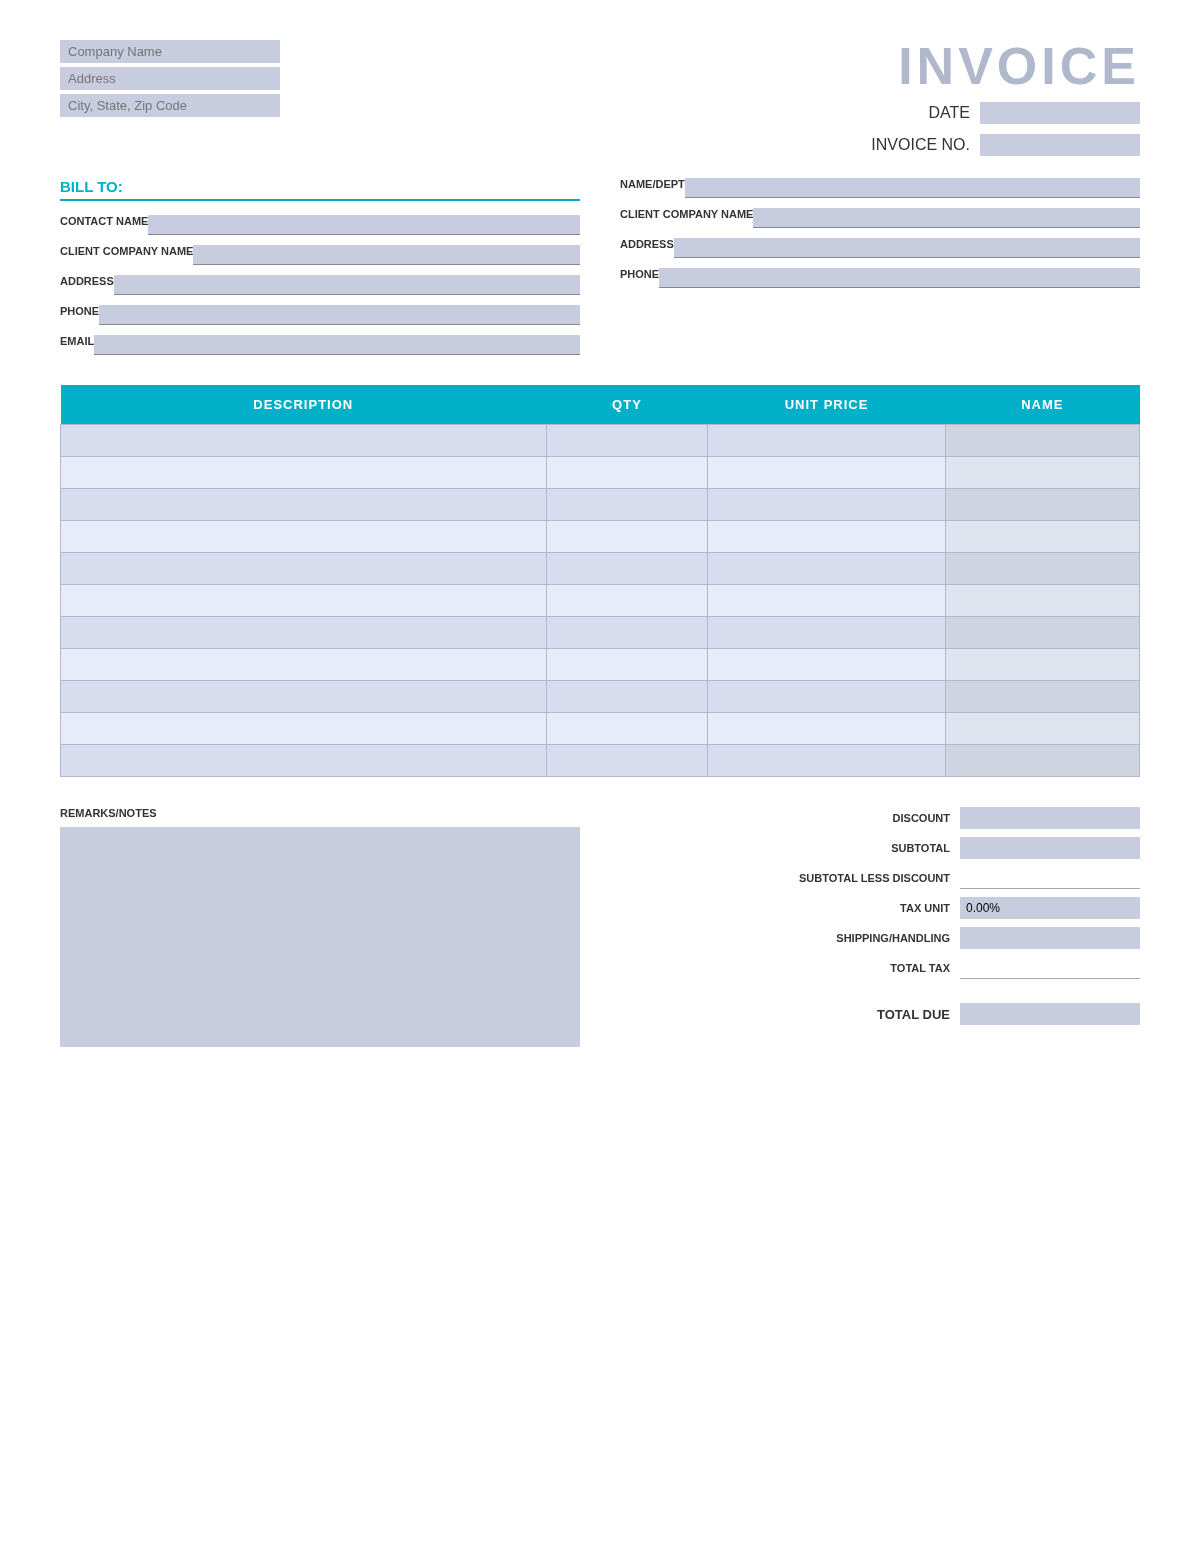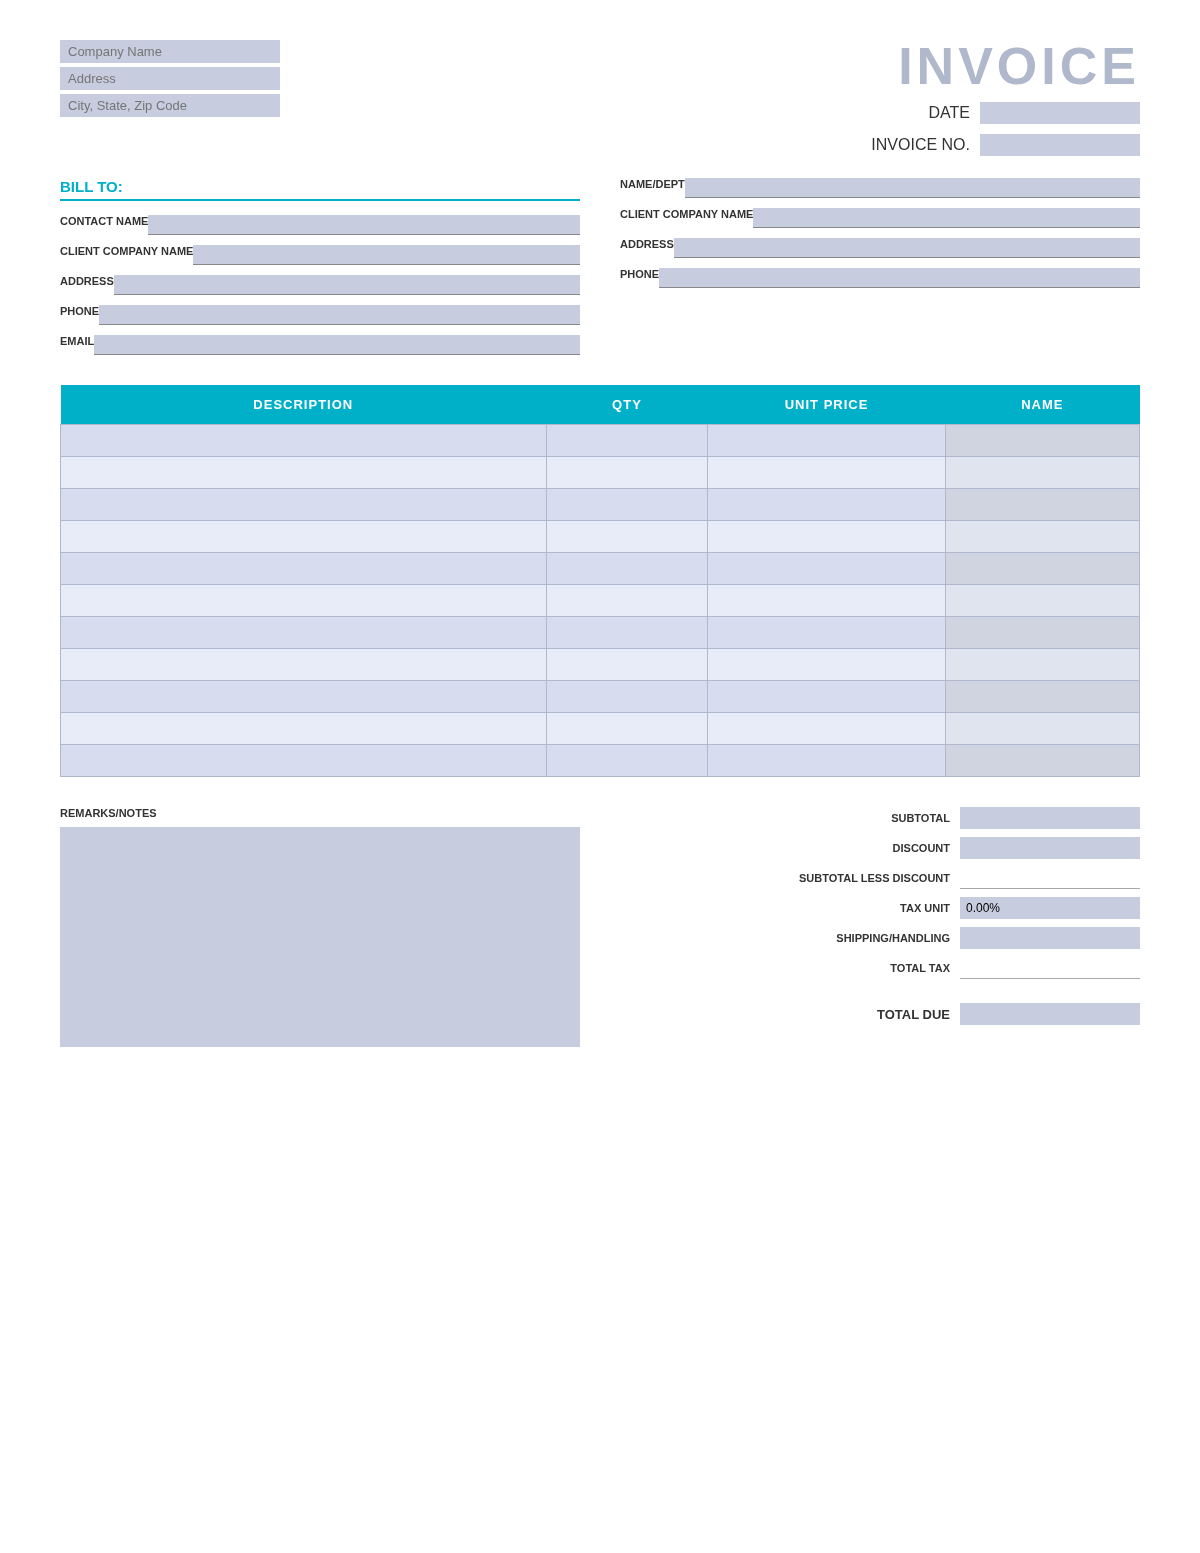--- a/index.html
+++ b/index.html
@@ -365,25 +365,25 @@
 </table>
 
 <div class="bottom-section">
   <div class="remarks-section">
     <div class="remarks-label">REMARKS/NOTES</div>
     <textarea class="remarks-box" style=""></textarea>
   </div>
 
   <div class="totals-section">
     <div class="total-row">
+      <span class="total-label">DISCOUNT</span>
+      <input type="text" class="total-input" style="">
+    </div>
+    <div class="total-row">
       <span class="total-label">SUBTOTAL</span>
-      <input type="text" class="total-input" style="">
-    </div>
-    <div class="total-row">
-      <span class="total-label">DISCOUNT</span>
       <input type="text" class="total-input" style="">
     </div>
     <div class="total-row">
       <span class="total-label">SUBTOTAL LESS DISCOUNT</span>
       <input type="text" class="total-input white-bg" style="">
     </div>
     <div class="total-row">
       <span class="total-label">TAX UNIT</span>
       <input type="text" class="total-input" value="0.00%" style="">
     </div>

